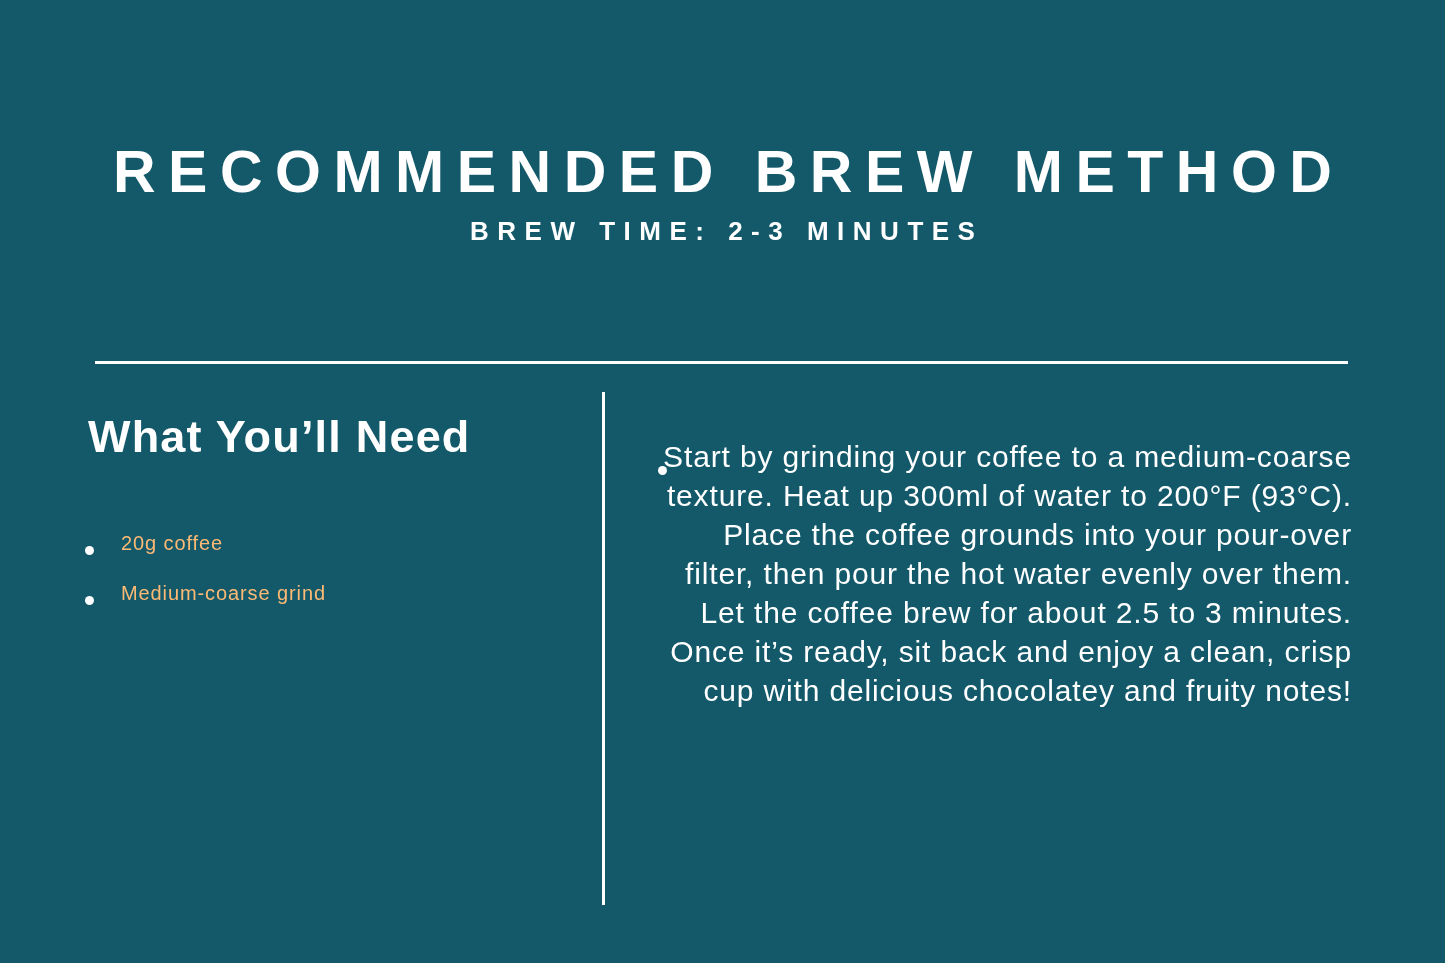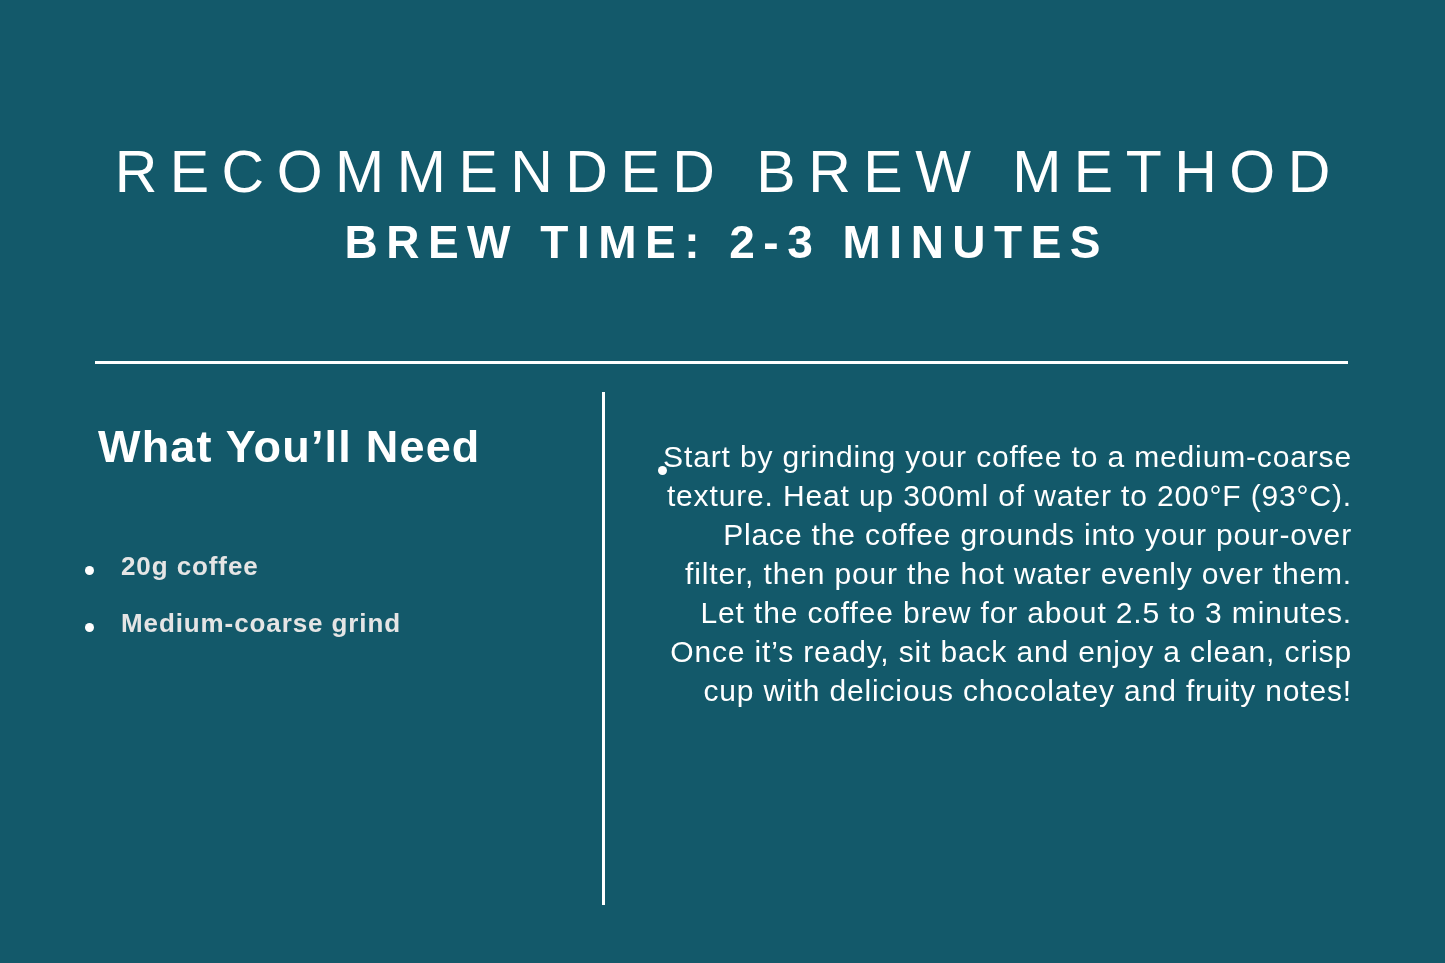--- a/index.html
+++ b/index.html
@@ -29,32 +29,32 @@
     left: 0;
     top: 0;
     width: 1445px;
     text-align: center;
   }
 
   .title {
     margin: 0;
     padding-top: 142px;
     font-size: 59px;
-    font-weight: 400;
+    font-weight: 700;
     letter-spacing: 12.5px;
     line-height: 1.02;
     text-indent: 12.5px;
     color: #ffffff;
     white-space: nowrap;
   }
 
   .subtitle {
     margin: 0;
     padding-top: 16px;
-    font-size: 46px;
+    font-size: 26px;
     font-weight: 700;
     letter-spacing: 8.5px;
     line-height: 1.05;
     text-indent: 8.5px;
     color: #ffffff;
     white-space: nowrap;
   }
 
   
   .hrule {
@@ -84,21 +84,21 @@
   }
 
   .col-right {
     position: absolute;
     left: 656px;
     top: 404px;
     width: 700px;
   }
 
   .section-title {
-    margin: 18px;
+    margin: 8px;
     font-size: 45px;
     font-weight: 700;
     letter-spacing: 1.2px;
     line-height: 1.1;
     color: #ffffff;
     white-space: nowrap;
   }
 
   
   .needs-list {
@@ -106,25 +106,25 @@
     margin: 0;
     padding: 0;
     position: relative;
     top: 62px;
   }
 
   .needs-list li {
     position: relative;
     padding-left: 41px;
     margin-bottom: 28px;
-    font-size: 26px;
-    font-weight: 700;
+    font-size: 20px;
+    font-weight: 400;
     letter-spacing: 0.9px;
     line-height: 1.12;
-    color: #e5e5e5;
+    color: #fdba74;
     white-space: nowrap;
   }
 
   .needs-list li .bullet-dot {
     position: absolute;
     left: 5px;
     top: 14px;
     width: 9px;
     height: 9px;
     border-radius: 50%;

